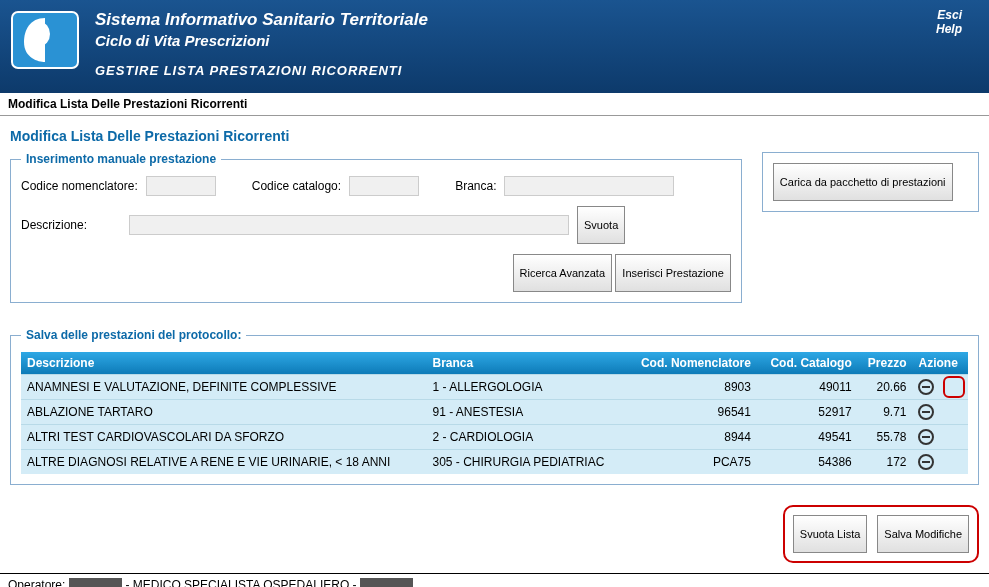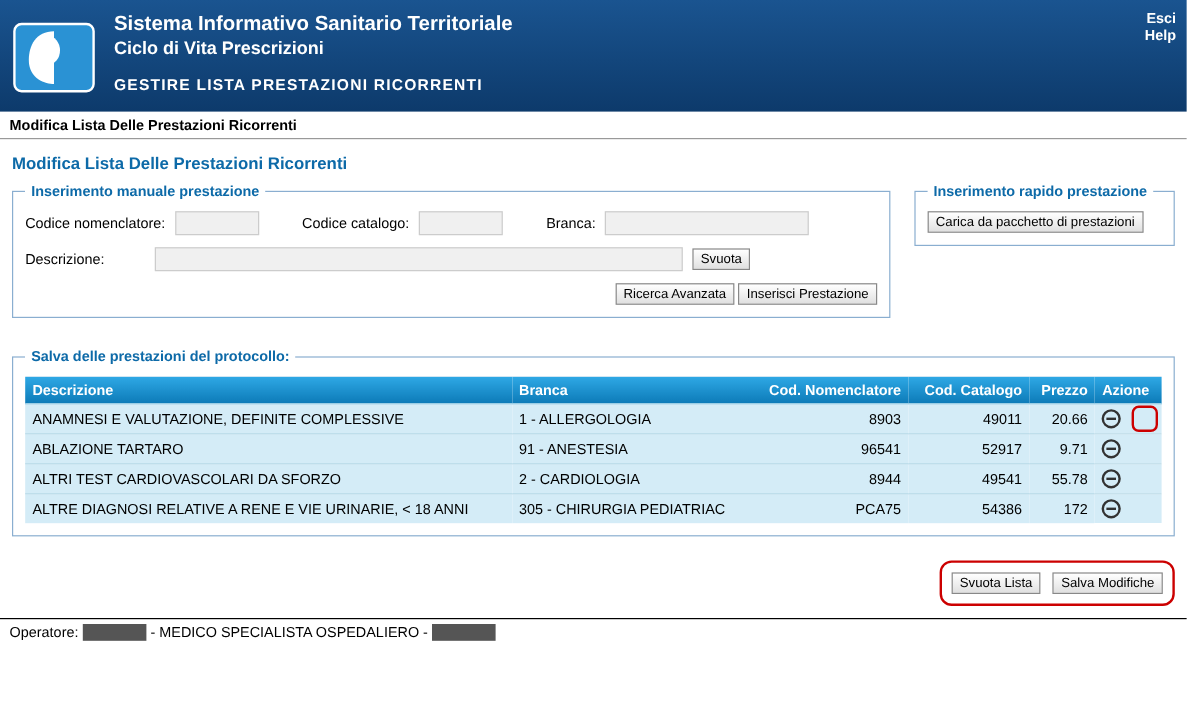--- a/index.html
+++ b/index.html
@@ -1,45 +1,45 @@
 <!DOCTYPE html>
 <html><head>
 <meta charset="utf-8">
 <style>
   * { box-sizing: border-box; margin: 0; padding: 0; }
   body { font-family: Verdana, Arial, sans-serif; font-size: 12px; width: 989px; background: #fff; color: #000; }
   
-  .header { background: linear-gradient(to bottom, #1a5490, #0d3a6b); display: flex; align-items: flex-end; padding: 10px 15px 15px 10px; position: relative; }
+  .header { background: linear-gradient(to bottom, #1a5490, #0d3a6b); display: flex; align-items: flex-start; padding: 10px 15px 15px 10px; position: relative; font-style: italic; }
   .logo { width: 70px; height: 60px; margin-right: 15px; }
   .logo svg { width: 100%; height: 100%; }
   .header-titles { flex: 1; color: #fff; }
   .header-titles h1 { font-size: 17px; font-weight: bold; margin-bottom: 2px; }
   .header-titles h2 { font-size: 15px; font-weight: bold; margin-bottom: 4px; }
   .header-titles h3 { font-size: 13px; font-weight: bold; letter-spacing: 1px; margin-top: 14px; }
-  .header-links { position: absolute; right: 9px; top: 8px; text-align: right; }
+  .header-links { position: absolute; right: 27px; top: 8px; text-align: right; }
   .header-links a { display: block; color: #fff; font-weight: bold; font-size: 12px; text-decoration: none; cursor: pointer; }
   
   .breadcrumb { background: #fff; color: #000; font-weight: bold; font-size: 12px; padding: 4px 8px; border-bottom: 1px solid #999; }
   
   .page-title { color: #0d6aa8; font-weight: bold; font-size: 14px; padding: 12px 10px 8px 10px; }
   
   .content-row { display: flex; gap: 20px; padding: 0 10px; align-items: flex-start; }
   
   fieldset { border: 1px solid #8aaed0; padding: 10px; position: relative; }
   fieldset legend { color: #0d6aa8; font-weight: bold; font-size: 12px; padding: 0 5px; background: #fff; }
   
   .insert-box { width: 815px; }
   .insert-row { display: flex; align-items: center; gap: 8px; margin-bottom: 10px; }
   .insert-row label { font-size: 12px; }
   .insert-row input[type=text] { background: #f0f0f0; border: 1px solid #ccc; padding: 2px 4px; font-size: 12px; }
   .fld-short { width: 70px; }
   .fld-med { width: 170px; }
   .fld-long { width: 440px; }
   
-  .btn { background: linear-gradient(to bottom, #fff, #e0e0e0); border: 1px solid #888; padding: 2px 6px; font-size: 11px; cursor: pointer; font-family: inherit; }
+  .btn { background: linear-gradient(to bottom, #fff, #e0e0e0); border: 1px solid #888; padding: 12px 6px; font-size: 11px; cursor: pointer; font-family: inherit; }
   .btn-group-right { text-align: right; margin-top: 4px; }
   
   .rapido-box { width: 240px; }
   
   .table-fieldset { margin: 25px 10px 10px 10px; border: 1px solid #8aaed0; }
   
   table { width: 100%; border-collapse: collapse; font-size: 12px; }
   thead th { background: linear-gradient(to bottom, #2ea8e5, #0d7bb8); color: #fff; font-weight: bold; text-align: left; padding: 4px 6px; font-size: 12px; }
   thead th.num, tbody td.num { text-align: right; }
   tbody tr { background: #d4ecf7; }
@@ -100,21 +100,20 @@
       <input type="text" class="fld-long" style="">
       <button class="btn">Svuota</button>
     </div>
     <div class="btn-group-right">
       <button class="btn">Ricerca Avanzata</button>
       <button class="btn">Inserisci Prestazione</button>
     </div>
   </fieldset>
 
   <fieldset class="rapido-box">
-    <legend>Inserimento rapido prestazione</legend>
     <button class="btn">Carica da pacchetto di prestazioni</button>
   </fieldset>
 </div>
 
 <fieldset class="table-fieldset">
   <legend>Salva delle prestazioni del protocollo:</legend>
   <table>
     <thead>
       <tr>
         <th>Descrizione</th>

